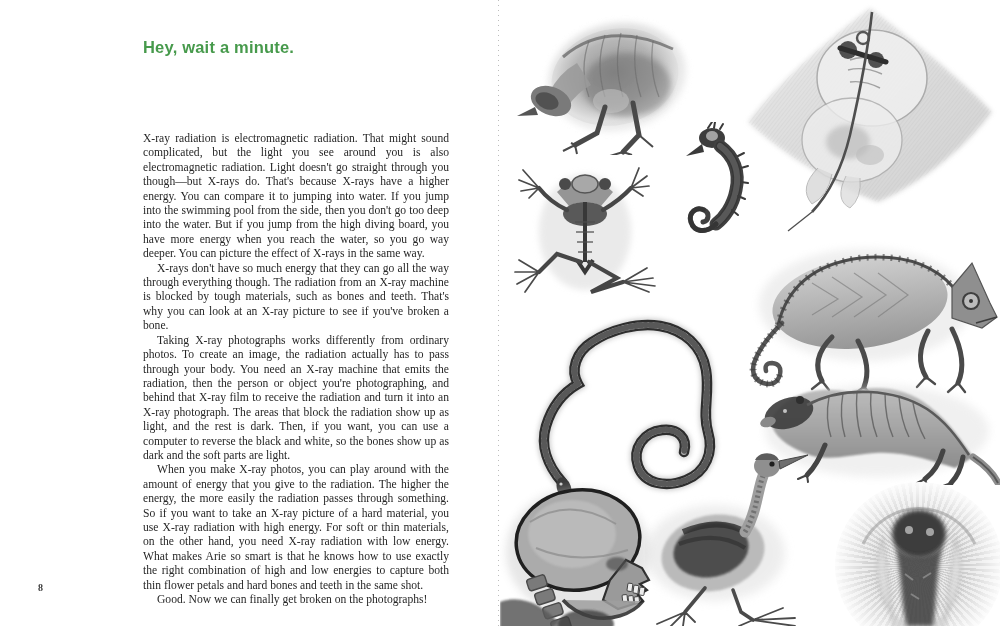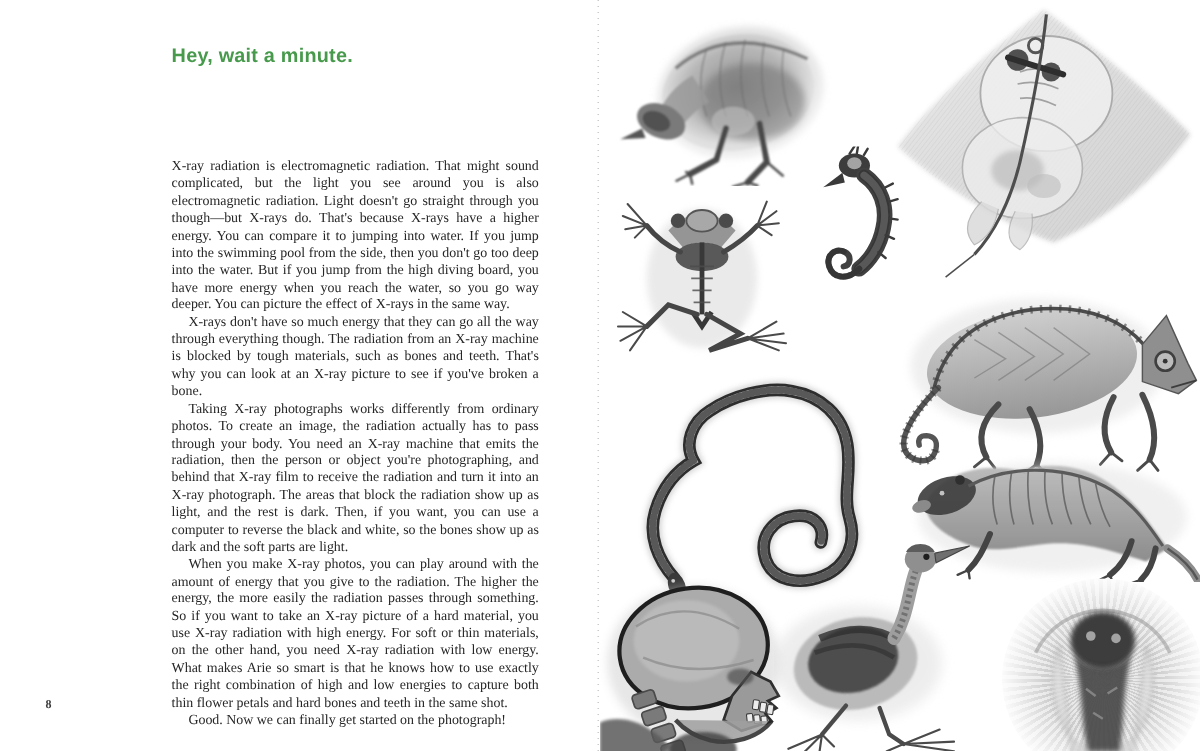--- a/index.html
+++ b/index.html
@@ -41,21 +41,21 @@
 
 <div class="left-page">
   <h1 class="heading" style="color:#479a4c;">
     <span style="display:block">Hey, wait a minute.</span>
   </h1>
   <div class="body-text">
     <p>X-ray radiation is electromagnetic radiation. That might sound complicated, but the light you see around you is also electromagnetic radiation. Light doesn't go straight through you though—but X-rays do. That's because X-rays have a higher energy. You can compare it to jumping into water. If you jump into the swimming pool from the side, then you don't go too deep into the water. But if you jump from the high diving board, you have more energy when you reach the water, so you go way deeper. You can picture the effect of X-rays in the same way.</p>
     <p class="indent">X-rays don't have so much energy that they can go all the way through everything though. The radiation from an X-ray machine is blocked by tough materials, such as bones and teeth. That's why you can look at an X-ray picture to see if you've broken a bone.</p>
     <p class="indent">Taking X-ray photographs works differently from ordinary photos. To create an image, the radiation actually has to pass through your body. You need an X-ray machine that emits the radiation, then the person or object you're photographing, and behind that X-ray film to receive the radiation and turn it into an X-ray photograph. The areas that block the radiation show up as light, and the rest is dark. Then, if you want, you can use a computer to reverse the black and white, so the bones show up as dark and the soft parts are light.</p>
     <p class="indent">When you make X-ray photos, you can play around with the amount of energy that you give to the radiation. The higher the energy, the more easily the radiation passes through something. So if you want to take an X-ray picture of a hard material, you use X-ray radiation with high energy. For soft or thin materials, on the other hand, you need X-ray radiation with low energy. What makes Arie so smart is that he knows how to use exactly the right combination of high and low energies to capture both thin flower petals and hard bones and teeth in the same shot.</p>
-    <p class="indent">Good. Now we can finally get started on the photograph!</p>
+    <p class="indent">Good. Now we can finally get broken on the photographs!</p>
   </div>
   <div class="page-num">8</div>
 </div>
 
 <div class="gutter"></div>
 
 <div class="right-page">
 
   <div class="fig" style="left:5px; top:5px; width:200px; height:150px;">
     <svg viewBox="0 0 200 150">

